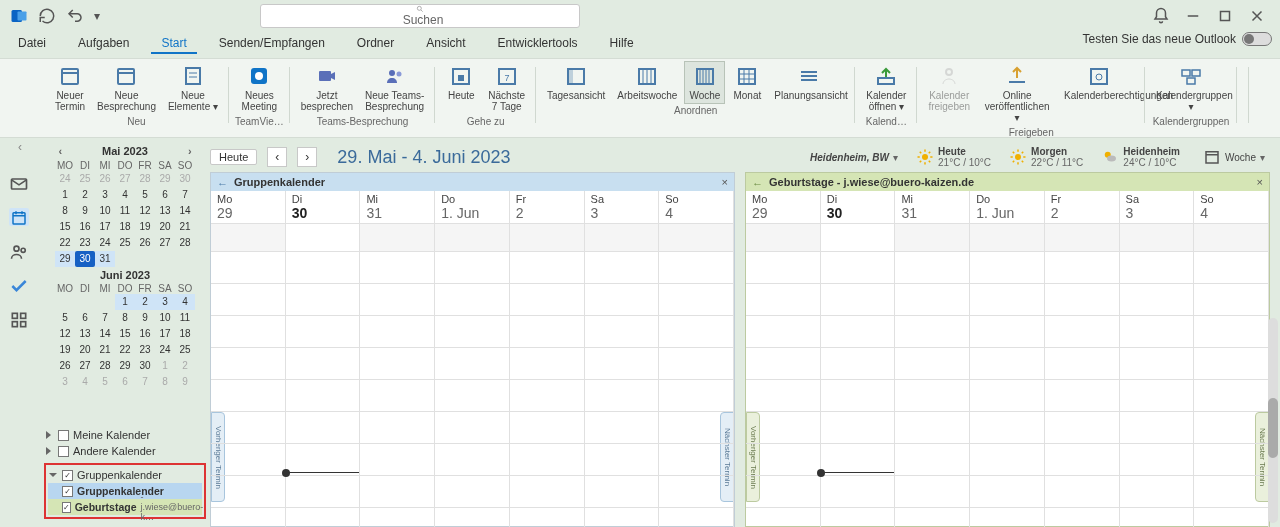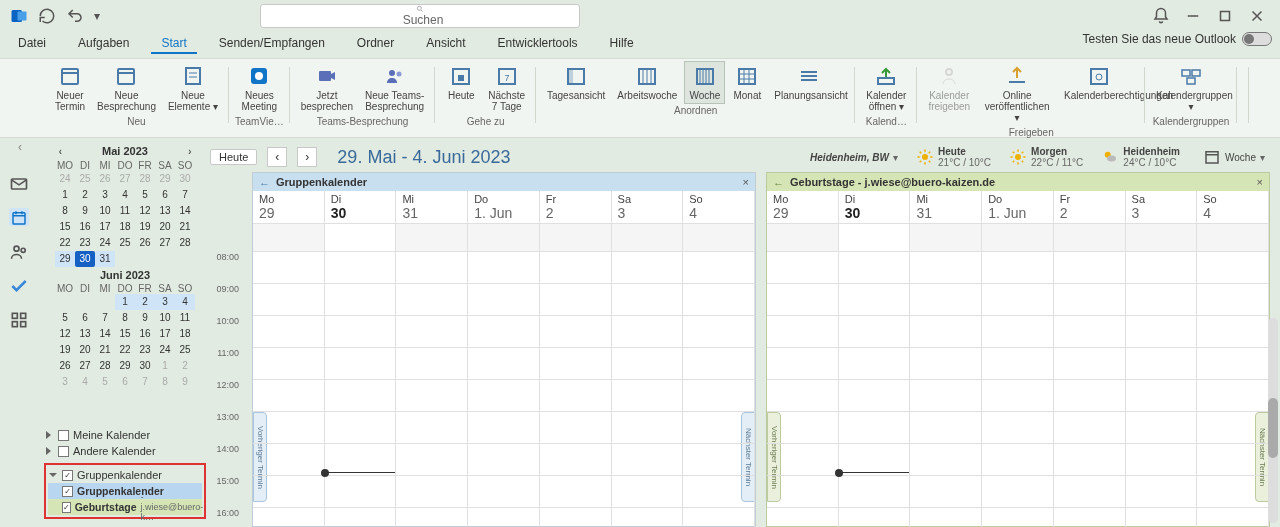--- a/index.html
+++ b/index.html
@@ -625,32 +625,20 @@
               <path d="M4 9h16"></path>
             </svg>
           <span>Woche</span>
           <span style="color:#666;">▾</span>
         </div>
       </div>
     </div>
 
     <div class="grids">
 
-      <div class="timecol-outer" id="timeouter">
-          <div style="height: 80px;"></div>
-          <div class="h">08:00</div>
-          <div class="h">09:00</div>
-          <div class="h">10:00</div>
-          <div class="h">11:00</div>
-          <div class="h">12:00</div>
-          <div class="h">13:00</div>
-          <div class="h">14:00</div>
-          <div class="h">15:00</div>
-          <div class="h">16:00</div>
-        </div>
 
       <div class="calpane">
         <div class="pane-hdr blue">
           <span style="color:#4a7aa8;padding-right:6px;">←</span>
           <span style="font-weight:600;">Gruppenkalender</span>
           <span class="x">×</span>
         </div>
         <div class="dayhdr" id="dayhdr1">
             <div class="c">
               <div class="dn">Mo</div>

